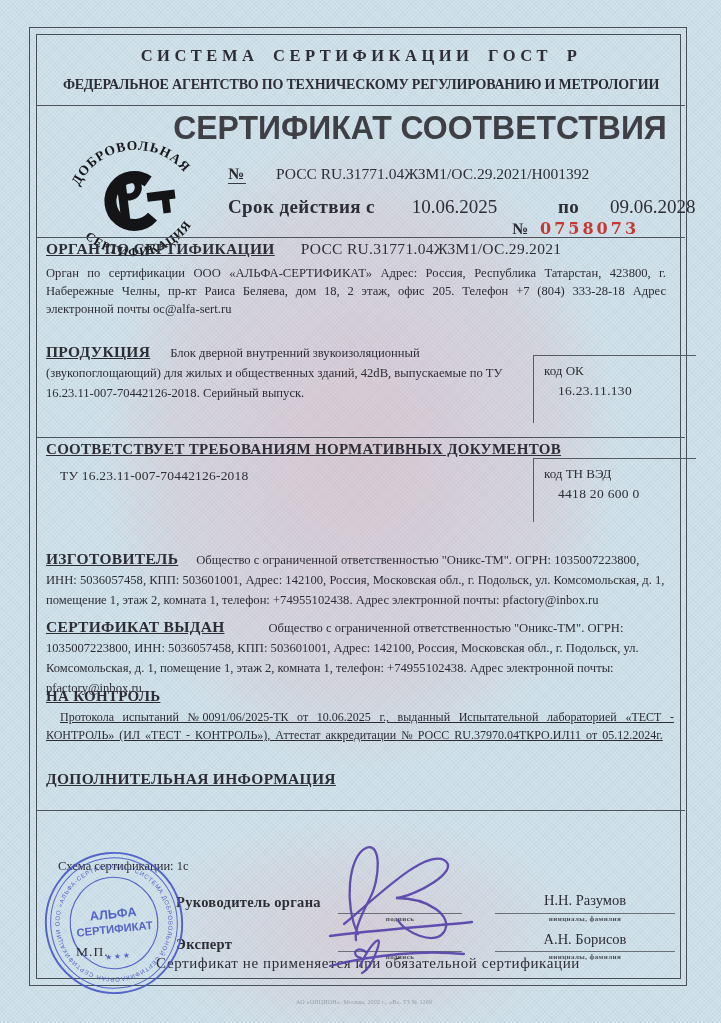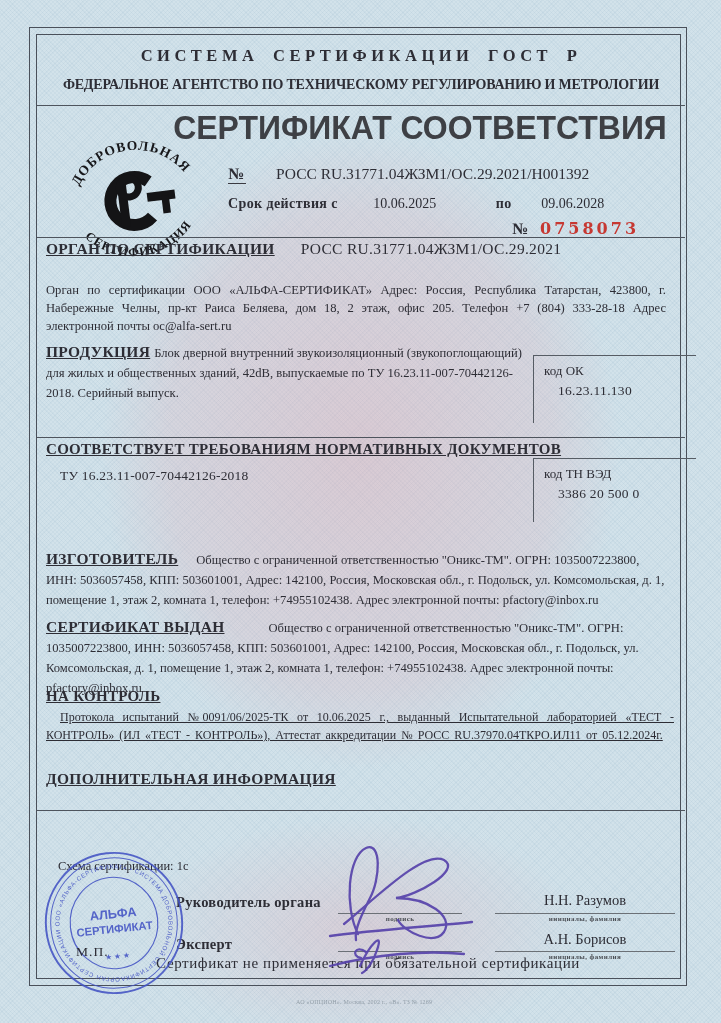--- a/index.html
+++ b/index.html
@@ -19,31 +19,31 @@
   .frame-outer{left:29px;top:27px;width:656px;height:957px;border:1.6px solid #4a505a;}
   .frame-inner{left:36px;top:34px;width:643px;height:943px;border:1px solid #4a505a;}
   .hline{height:0;border-top:1px solid #4e545d;}
   .sys-title{left:37px;top:46px;width:648px;text-align:center;font-size:16.5px;font-weight:bold;letter-spacing:4.5px;word-spacing:6px;}
   .agency{left:37px;top:77px;width:648px;text-align:center;font-size:14px;font-weight:bold;letter-spacing:-0.2px;}
   .doc-title{left:150px;top:108px;width:540px;text-align:center;
     font-family:"Liberation Sans", sans-serif;font-weight:bold;font-size:34px;
     color:#3e4045;letter-spacing:0px;transform:scaleX(.94);transform-origin:center;white-space:nowrap;}
   .num-row{left:228px;top:165px;font-size:15.5px;white-space:nowrap;}
   .no-sign{font-weight:bold;font-size:16px;border-bottom:1px solid #3a3a42;padding:0 2px 1px 0;margin-right:26px;}
-  .validity{left:228px;top:196px;font-size:14px;white-space:nowrap;}
+  .validity{left:228px;top:196px;font-size:19px;white-space:nowrap;}
   .validity b{letter-spacing:.4px;}
   .form-no{left:512px;top:219px;font-size:16px;white-space:nowrap;}
   .form-no .digits{color:#c63832;font-weight:bold;letter-spacing:3px;font-family:"DejaVu Serif", serif;}
   .sec-label{font-weight:bold;font-size:15.5px;letter-spacing:.3px;text-decoration:underline;}
   .body-text{font-size:12.6px;line-height:1.42;text-align:justify;}
   .organ-row{left:46px;top:240px;white-space:nowrap;}
   .organ-no{font-size:15.5px;margin-left:22px;letter-spacing:.3px;}
-  .organ-par{left:46px;top:282px;width:620px;}
+  .organ-par{left:46px;top:265px;width:620px;}
   .prod{left:46px;top:343px;width:480px;}
-  .prod .sec-label{}
+  .prod .sec-label{margin-right:16px;}
   .code-box{border-top:1px solid #565c64;border-left:1px solid #565c64;padding:5px 6px 0 10px;font-size:13px;line-height:1.5;}
   .code-box .code-val{padding-left:14px;font-size:13.5px;letter-spacing:.3px;}
   .box-ok{left:533px;top:355px;width:146px;height:62px;}
   .box-tnved{left:533px;top:458px;width:146px;height:58px;}
   .conf-label{left:46px;top:441px;font-size:15px;}
   .conf-val{left:60px;top:468px;font-size:13.5px;letter-spacing:.2px;}
   .mfr{left:46px;top:550px;width:622px;}
   .mfr .sec-label{margin-right:14px;}
   .issued{left:46px;top:618px;width:622px;}
   .issued .sec-label{margin-right:40px;}
@@ -140,21 +140,21 @@
     <div class="code-val">16.23.11.130</div>
   </div>
 
   <div class="abs hline" style="left:37px;top:437px;width:648px;"></div>
 
   <div class="abs conf-label sec-label">СООТВЕТСТВУЕТ ТРЕБОВАНИЯМ НОРМАТИВНЫХ ДОКУМЕНТОВ</div>
   <div class="abs conf-val">ТУ 16.23.11-007-70442126-2018</div>
 
   <div class="abs code-box box-tnved">
     <div>код ТН ВЭД</div>
-    <div class="code-val">3386 20 500 0</div>
+    <div class="code-val">4418 20 600 0</div>
   </div>
 
   <div class="abs mfr">
     <span class="sec-label">ИЗГОТОВИТЕЛЬ</span>
     <span class="body-text">Общество с ограниченной ответственностью "Оникс-ТМ". ОГРН: 1035007223800, ИНН: 5036057458, КПП: 503601001, Адрес: 142100, Россия, Московская обл., г. Подольск, ул. Комсомольская, д. 1, помещение 1, этаж 2, комната 1, телефон: +74955102438. Адрес электронной почты: pfactory@inbox.ru</span>
   </div>
 
   <div class="abs issued">
     <span class="sec-label">СЕРТИФИКАТ ВЫДАН</span>
     <span class="body-text">Общество с ограниченной ответственностью "Оникс-ТМ". ОГРН: 1035007223800, ИНН: 5036057458, КПП: 503601001, Адрес: 142100, Россия, Московская обл., г. Подольск, ул. Комсомольская, д. 1, помещение 1, этаж 2, комната 1, телефон: +74955102438. Адрес электронной почты: pfactory@inbox.ru</span>

